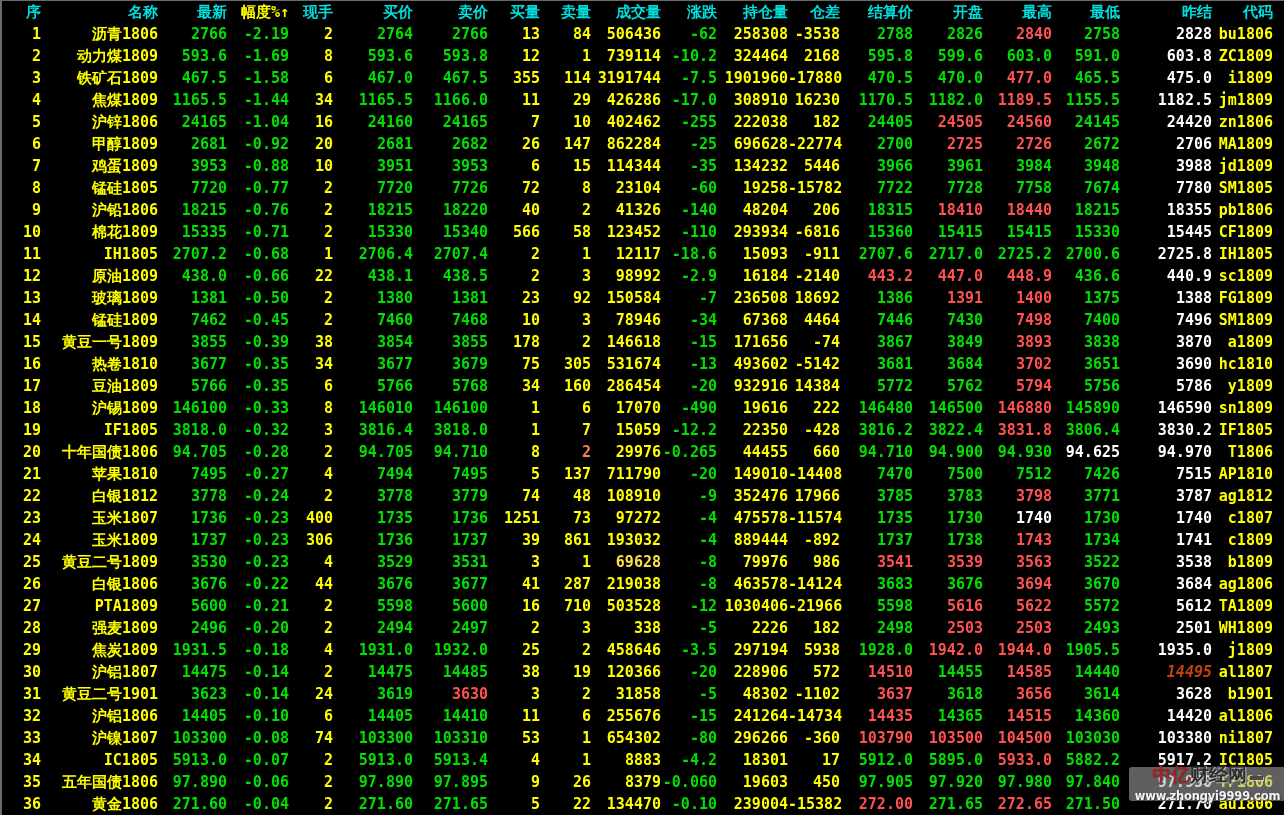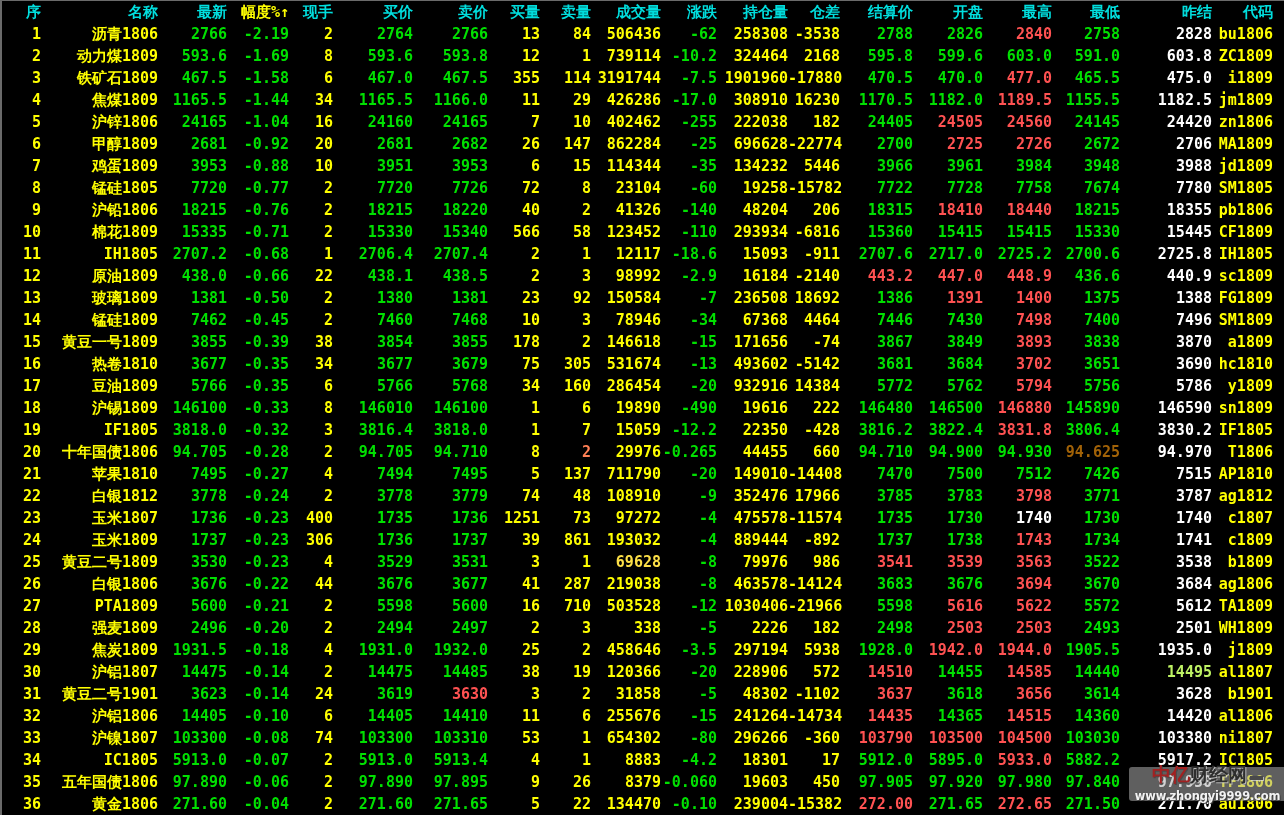--- a/index.html
+++ b/index.html
@@ -428,21 +428,21 @@
       <div class="grid-row">
         <div class="cell col-seq" style="color: rgb(255, 255, 0);">18</div>
         <div class="cell col-name" style="color: rgb(255, 255, 0);">沪锡1809</div>
         <div class="cell col-last" style="color: rgb(0, 224, 0);">146100</div>
         <div class="cell col-pct" style="color: rgb(0, 224, 0);">-0.33</div>
         <div class="cell col-cur" style="color: rgb(255, 255, 0);">8</div>
         <div class="cell col-bid" style="color: rgb(0, 224, 0);">146010</div>
         <div class="cell col-ask" style="color: rgb(0, 224, 0);">146100</div>
         <div class="cell col-bv" style="color: rgb(255, 255, 0);">1</div>
         <div class="cell col-av" style="color: rgb(255, 255, 0);">6</div>
-        <div class="cell col-vol" style="color: rgb(255, 255, 0);">19890</div>
+        <div class="cell col-vol" style="color: rgb(255, 255, 0);">17070</div>
         <div class="cell col-chg" style="color: rgb(0, 224, 0);">-490</div>
         <div class="cell col-oi" style="color: rgb(255, 255, 0);">19616</div>
         <div class="cell col-oid" style="color: rgb(255, 255, 0);">222</div>
         <div class="cell col-settle" style="color: rgb(0, 224, 0);">146480</div>
         <div class="cell col-open" style="color: rgb(0, 224, 0);">146500</div>
         <div class="cell col-high" style="color: rgb(255, 82, 82);">146880</div>
         <div class="cell col-low" style="color: rgb(0, 224, 0);">145890</div>
         <div class="cell col-prev" style="color: rgb(255, 255, 255);">146590</div>
         <div class="cell col-code" style="color: rgb(255, 255, 0);">sn1809</div>
       </div>
@@ -477,21 +477,21 @@
         <div class="cell col-ask" style="color: rgb(0, 224, 0);">94.710</div>
         <div class="cell col-bv" style="color: rgb(255, 255, 0);">8</div>
         <div class="cell col-av" style="color: rgb(255, 128, 85);">2</div>
         <div class="cell col-vol" style="color: rgb(255, 255, 0);">29976</div>
         <div class="cell col-chg" style="color: rgb(0, 224, 0);">-0.265</div>
         <div class="cell col-oi" style="color: rgb(255, 255, 0);">44455</div>
         <div class="cell col-oid" style="color: rgb(255, 255, 0);">660</div>
         <div class="cell col-settle" style="color: rgb(0, 224, 0);">94.710</div>
         <div class="cell col-open" style="color: rgb(0, 224, 0);">94.900</div>
         <div class="cell col-high" style="color: rgb(0, 224, 0);">94.930</div>
-        <div class="cell col-low" style="color: #a16207;">94.625</div>
+        <div class="cell col-low" style="color: #ffffff;">94.625</div>
         <div class="cell col-prev" style="color: rgb(255, 255, 255);">94.970</div>
         <div class="cell col-code" style="color: rgb(255, 255, 0);">T1806</div>
       </div>
       <div class="grid-row">
         <div class="cell col-seq" style="color: rgb(255, 255, 0);">21</div>
         <div class="cell col-name" style="color: rgb(255, 255, 0);">苹果1810</div>
         <div class="cell col-last" style="color: rgb(0, 224, 0);">7495</div>
         <div class="cell col-pct" style="color: rgb(0, 224, 0);">-0.27</div>
         <div class="cell col-cur" style="color: rgb(255, 255, 0);">4</div>
         <div class="cell col-bid" style="color: rgb(0, 224, 0);">7494</div>
@@ -688,21 +688,21 @@
         <div class="cell col-bv" style="color: rgb(255, 255, 0);">38</div>
         <div class="cell col-av" style="color: rgb(255, 255, 0);">19</div>
         <div class="cell col-vol" style="color: rgb(255, 255, 0);">120366</div>
         <div class="cell col-chg" style="color: rgb(0, 224, 0);">-20</div>
         <div class="cell col-oi" style="color: rgb(255, 255, 0);">228906</div>
         <div class="cell col-oid" style="color: rgb(255, 255, 0);">572</div>
         <div class="cell col-settle" style="color: rgb(255, 82, 82);">14510</div>
         <div class="cell col-open" style="color: rgb(0, 224, 0);">14455</div>
         <div class="cell col-high" style="color: rgb(255, 82, 82);">14585</div>
         <div class="cell col-low" style="color: rgb(0, 224, 0);">14440</div>
-        <div class="cell col-prev" style="color: #bef264;">14495</div>
+        <div class="cell col-prev" style="color: #c2410c; font-style: italic;">14495</div>
         <div class="cell col-code" style="color: rgb(255, 255, 0);">al1807</div>
       </div>
       <div class="grid-row">
         <div class="cell col-seq" style="color: rgb(255, 255, 0);">31</div>
         <div class="cell col-name" style="color: rgb(255, 255, 0);">黄豆二号1901</div>
         <div class="cell col-last" style="color: rgb(0, 224, 0);">3623</div>
         <div class="cell col-pct" style="color: rgb(0, 224, 0);">-0.14</div>
         <div class="cell col-cur" style="color: rgb(255, 255, 0);">24</div>
         <div class="cell col-bid" style="color: rgb(0, 224, 0);">3619</div>
         <div class="cell col-ask" style="color: rgb(255, 82, 82);">3630</div>

